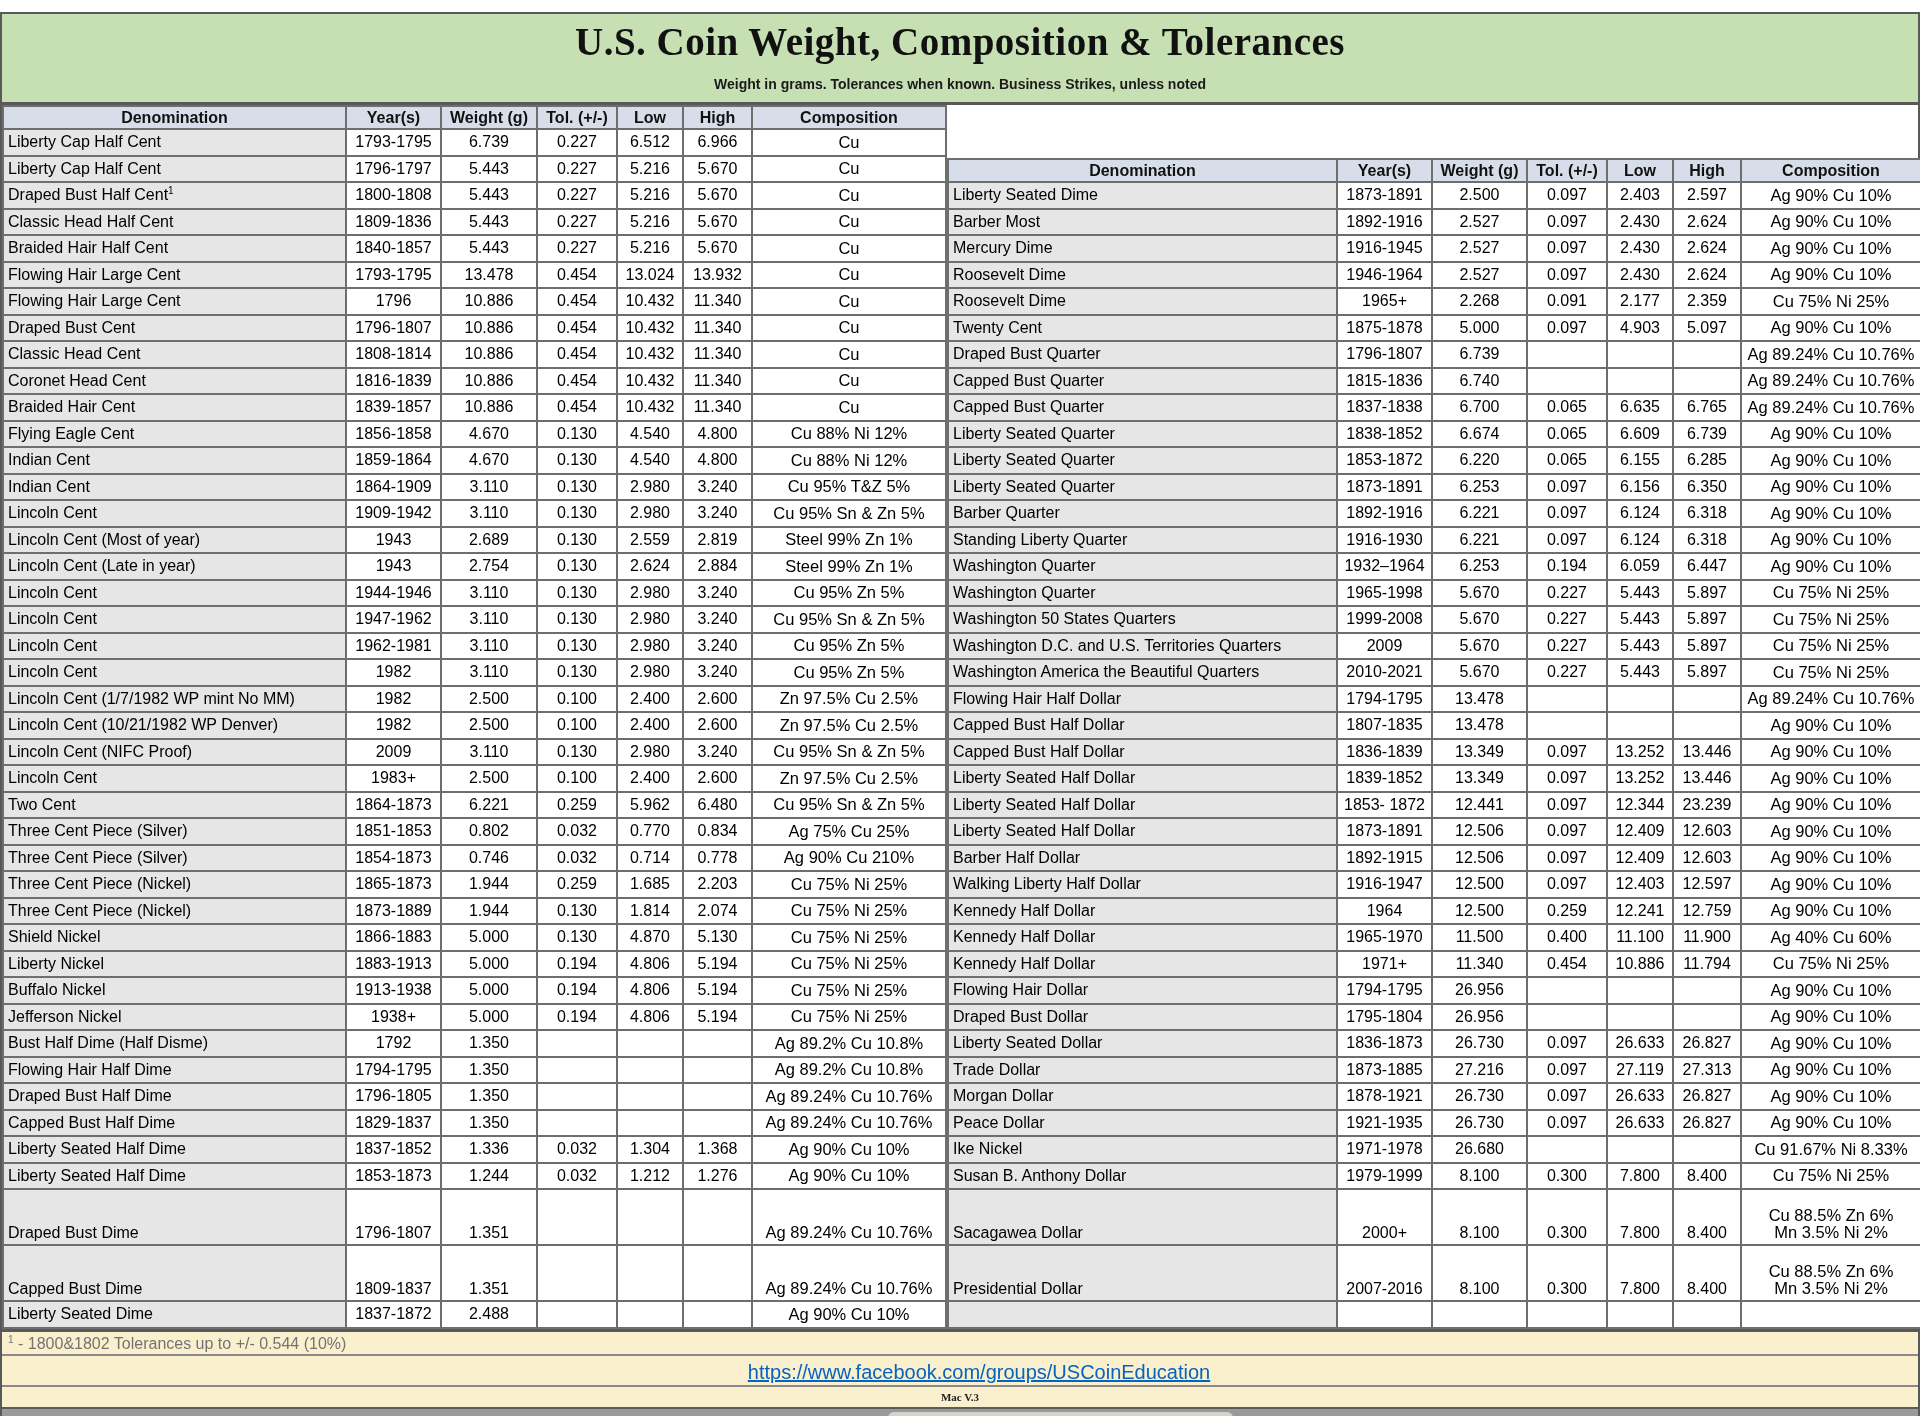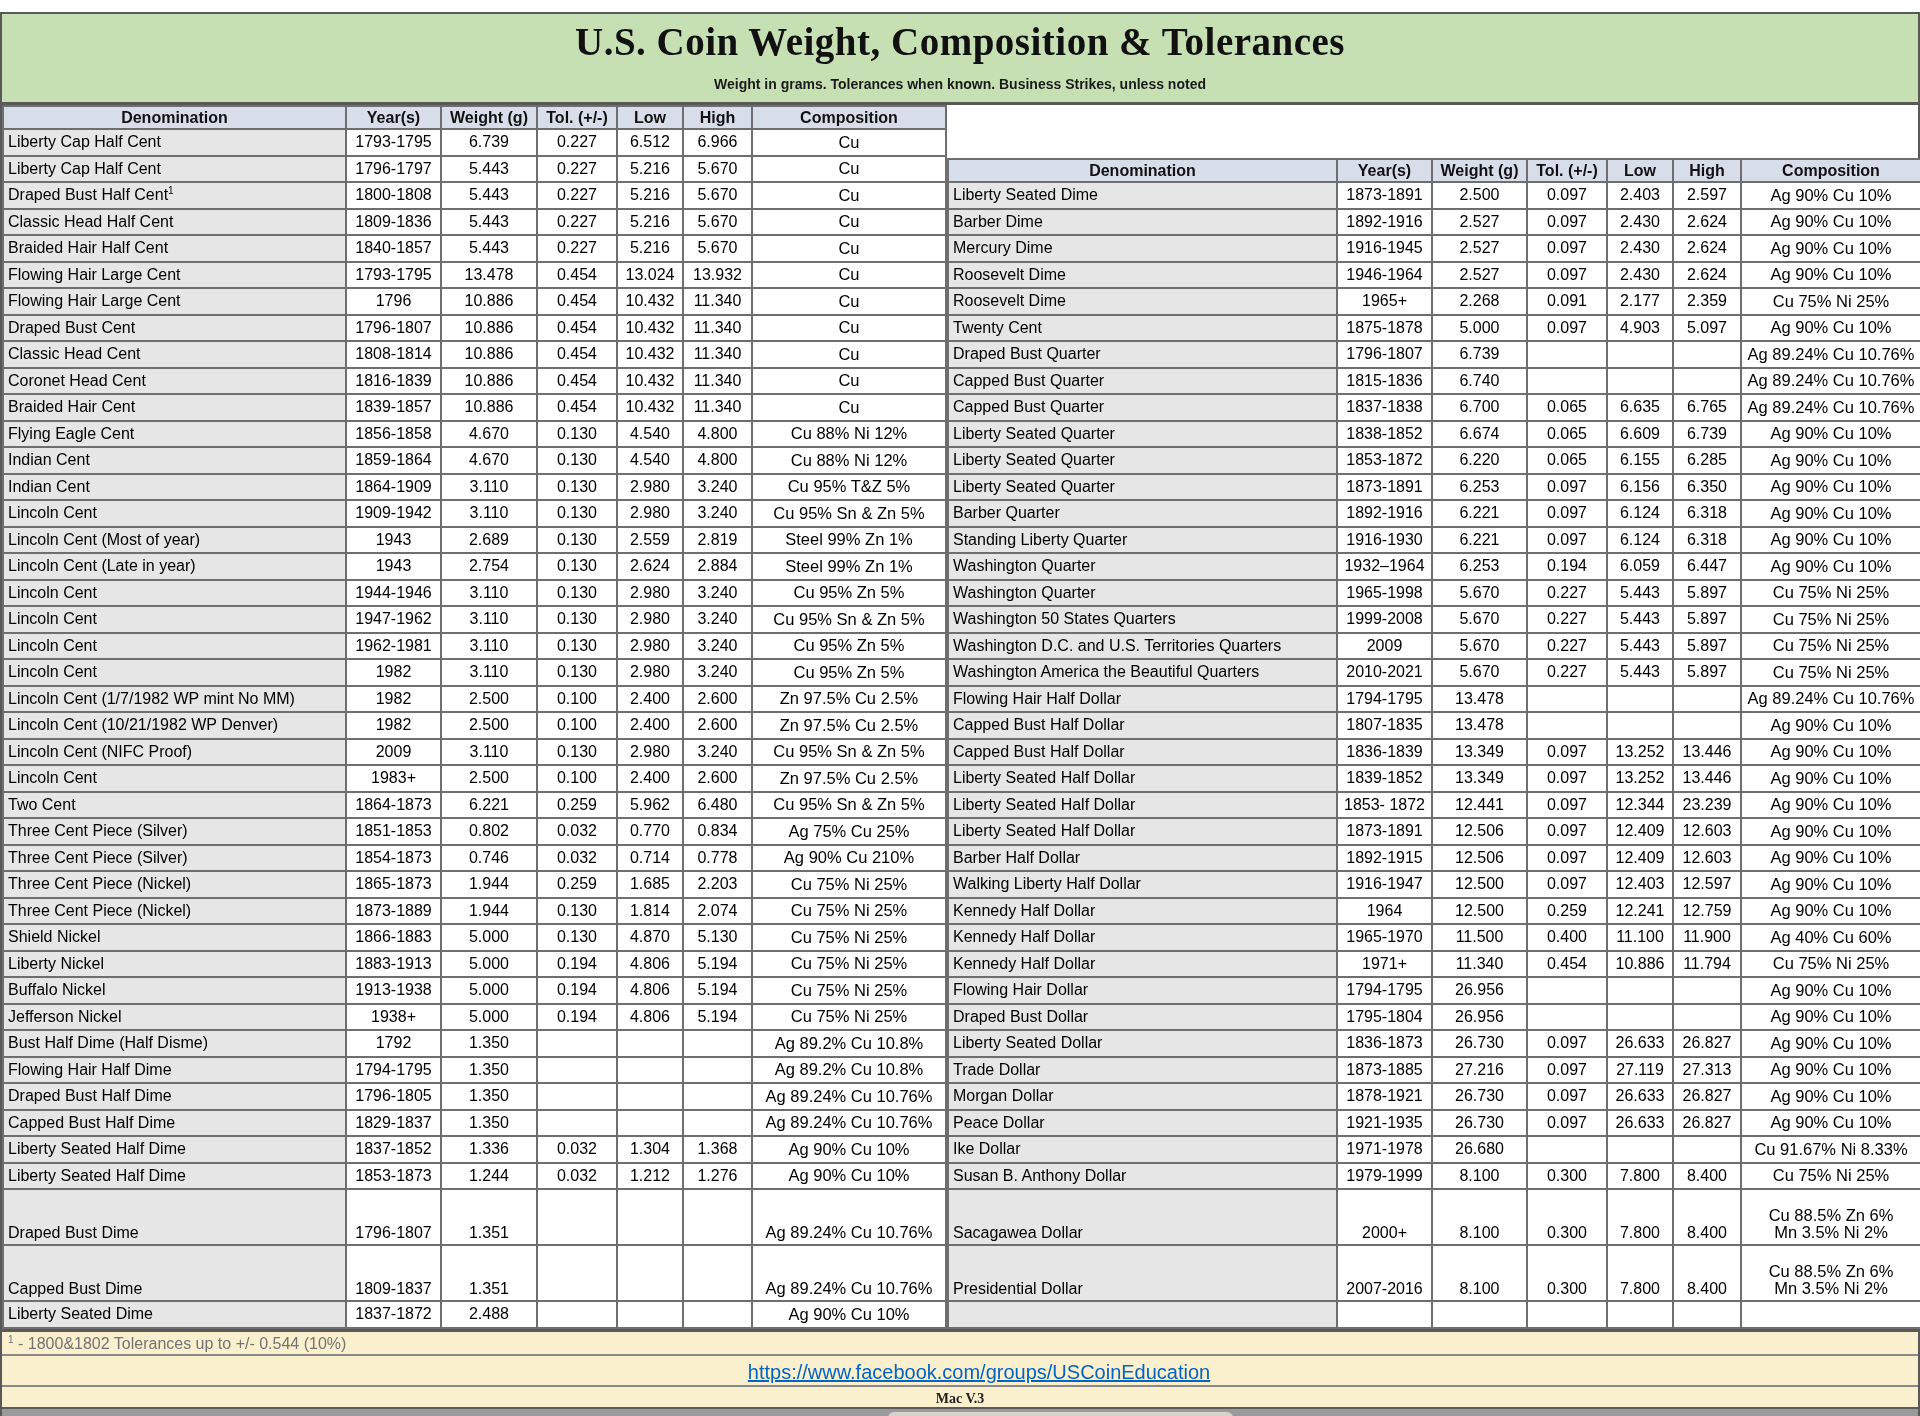--- a/index.html
+++ b/index.html
@@ -33,21 +33,21 @@
   
   #table-right col.w-den{width:389px;} #table-right col.w-yr{width:95px;}
   #table-right col.w-wt{width:95px;}  #table-right col.w-tol{width:80px;}
   #table-right col.w-lo{width:66px;}  #table-right col.w-hi{width:68px;}
   #table-right col.w-cmp{width:180px;}
 
   
   .footnote-band{background:#faf0cd;border-top:3px solid #595959;border-bottom:2px solid #8a8a8a;height:27px;font-size:16px;color:#737373;padding:3px 6px 0 6px;box-sizing:border-box;}
   .link-band{background:#faf0cd;border-bottom:2px solid #8a8a8a;height:31px;text-align:center;padding-top:5px;box-sizing:border-box;}
   .link-band a{color:#0563c1;text-decoration:underline;font-size:20px;padding-left:38px;}
-  .version-band{background:#faf0cd;height:20px;text-align:center;font-family:"Liberation Serif",serif;font-size:14px;font-weight:bold;color:#222;padding-top:4px;box-sizing:border-box;}
+  .version-band{background:#faf0cd;height:20px;text-align:center;font-family:"Liberation Serif",serif;font-size:11px;font-weight:bold;color:#222;padding-top:4px;box-sizing:border-box;}
   .bottom-strip{height:13px;background:#9a9a9a;position:relative;border-top:2px solid #5b5b5b;}
   .scroll-tab{position:absolute;top:3px;left:886px;width:345px;height:12px;background:#d6d3cc;border-radius:6px 6px 0 0;}
 </style>
 </head>
 <body>
 
 <div class="sheet">
 
   <div class="title-band">
     <h1 class="page-title">U.S. Coin Weight, Composition &amp; Tolerances</h1>
@@ -493,21 +493,21 @@
           <tr>
             <td class="c0">Liberty Seated Dime</td>
             <td class="c1">1873-1891</td>
             <td class="c2">2.500</td>
             <td class="c3">0.097</td>
             <td class="c4">2.403</td>
             <td class="c5">2.597</td>
             <td class="c6">Ag 90% Cu 10%</td>
           </tr>
           <tr>
-            <td class="c0">Barber Dime</td>
+            <td class="c0">Barber Most</td>
             <td class="c1">1892-1916</td>
             <td class="c2">2.527</td>
             <td class="c3">0.097</td>
             <td class="c4">2.430</td>
             <td class="c5">2.624</td>
             <td class="c6">Ag 90% Cu 10%</td>
           </tr>
           <tr>
             <td class="c0">Mercury Dime</td>
             <td class="c1">1916-1945</td>
@@ -808,21 +808,21 @@
           <tr>
             <td class="c0">Peace Dollar</td>
             <td class="c1">1921-1935</td>
             <td class="c2">26.730</td>
             <td class="c3">0.097</td>
             <td class="c4">26.633</td>
             <td class="c5">26.827</td>
             <td class="c6">Ag 90% Cu 10%</td>
           </tr>
           <tr>
-            <td class="c0">Ike Dollar</td>
+            <td class="c0">Ike Nickel</td>
             <td class="c1">1971-1978</td>
             <td class="c2">26.680</td>
             <td class="c3"></td>
             <td class="c4"></td>
             <td class="c5"></td>
             <td class="c6">Cu 91.67% Ni 8.33%</td>
           </tr>
           <tr>
             <td class="c0">Susan B. Anthony Dollar</td>
             <td class="c1">1979-1999</td>

